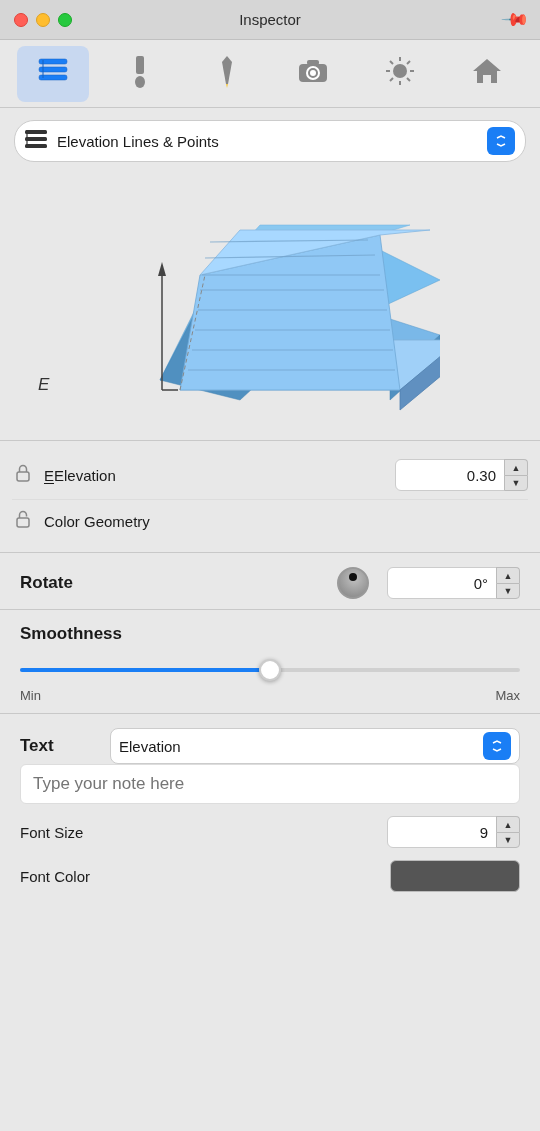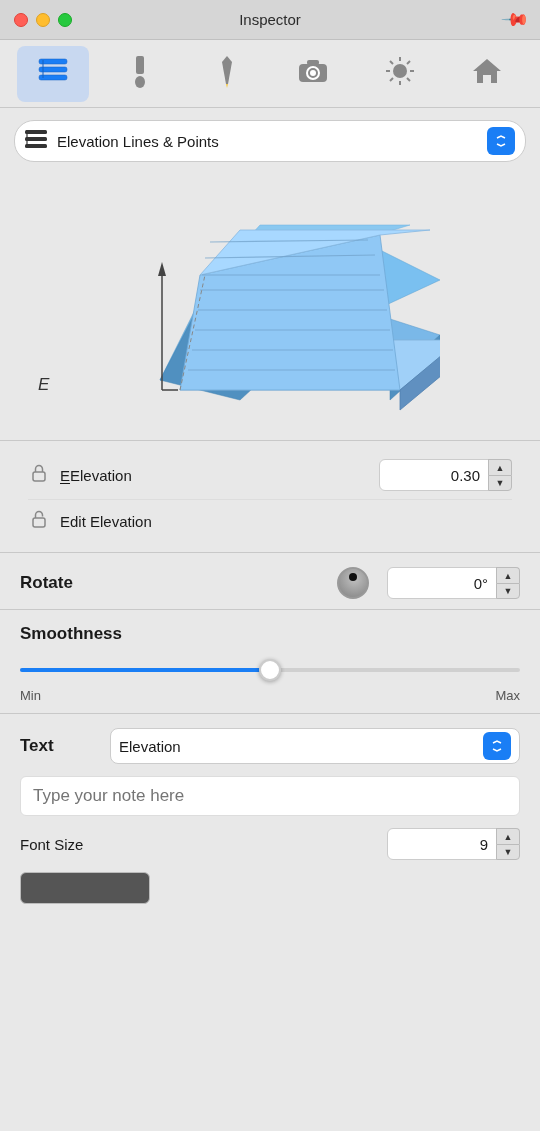--- a/index.html
+++ b/index.html
@@ -143,21 +143,21 @@
 
     
     .section-divider {
       height: 1px;
       background: #c8c8c8;
       margin: 0 0 0 0;
     }
 
     
     .controls {
-      padding: 10px 28px;
+      padding: 10px 12px;
     }
 
     .control-row {
       display: flex;
       align-items: center;
       padding: 8px 0;
       border-bottom: 1px solid #ddd;
     }
     .control-row:last-child {
       border-bottom: none;
@@ -317,21 +317,20 @@
       color: #555;
     }
 
     
     .text-section {
       padding: 14px 20px 10px;
     }
     .text-row {
       display: flex;
       align-items: center;
-      margin-bottom: 12px;
     }
     .text-title {
       font-size: 17px;
       font-weight: 600;
       color: #1a1a1a;
       width: 90px;
     }
     .text-dropdown {
       flex: 1;
       height: 36px;
@@ -551,21 +550,21 @@
     </div>
   </div>
 
   <div class="control-row">
     <div class="lock-icon">
       <svg width="22" height="22" viewBox="0 0 22 22">
         <rect x="5" y="10" width="12" height="9" rx="2" fill="none" stroke="#888" stroke-width="1.5"></rect>
         <path d="M7.5 10 V7 A3.5 3.5 0 0 1 14.5 7 V8.5" fill="none" stroke="#888" stroke-width="1.5"></path>
       </svg>
     </div>
-    <span class="control-label">Edit Elevation</span>
+    <span class="control-label">Color Geometry</span>
   </div>
 </div>
 
 <div class="section-divider"></div>
 
 <div class="rotate-section">
   <div class="rotate-header">
     <span class="rotate-title">Rotate</span>
     <div class="rotate-knob"></div>
     <div class="input-group">
@@ -613,15 +612,16 @@
     <div class="input-group">
       <input class="value-input" type="text" value="9" style="width: 110px;">
       <div class="stepper">
         <div class="stepper-btn">▲</div>
         <div class="stepper-btn">▼</div>
       </div>
     </div>
   </div>
 
   <div class="font-row">
+    <span class="font-label">Font Color</span>
     <div class="color-swatch" style="background: #555555;"></div>
   </div>
 </div>
 
 </body></html>

